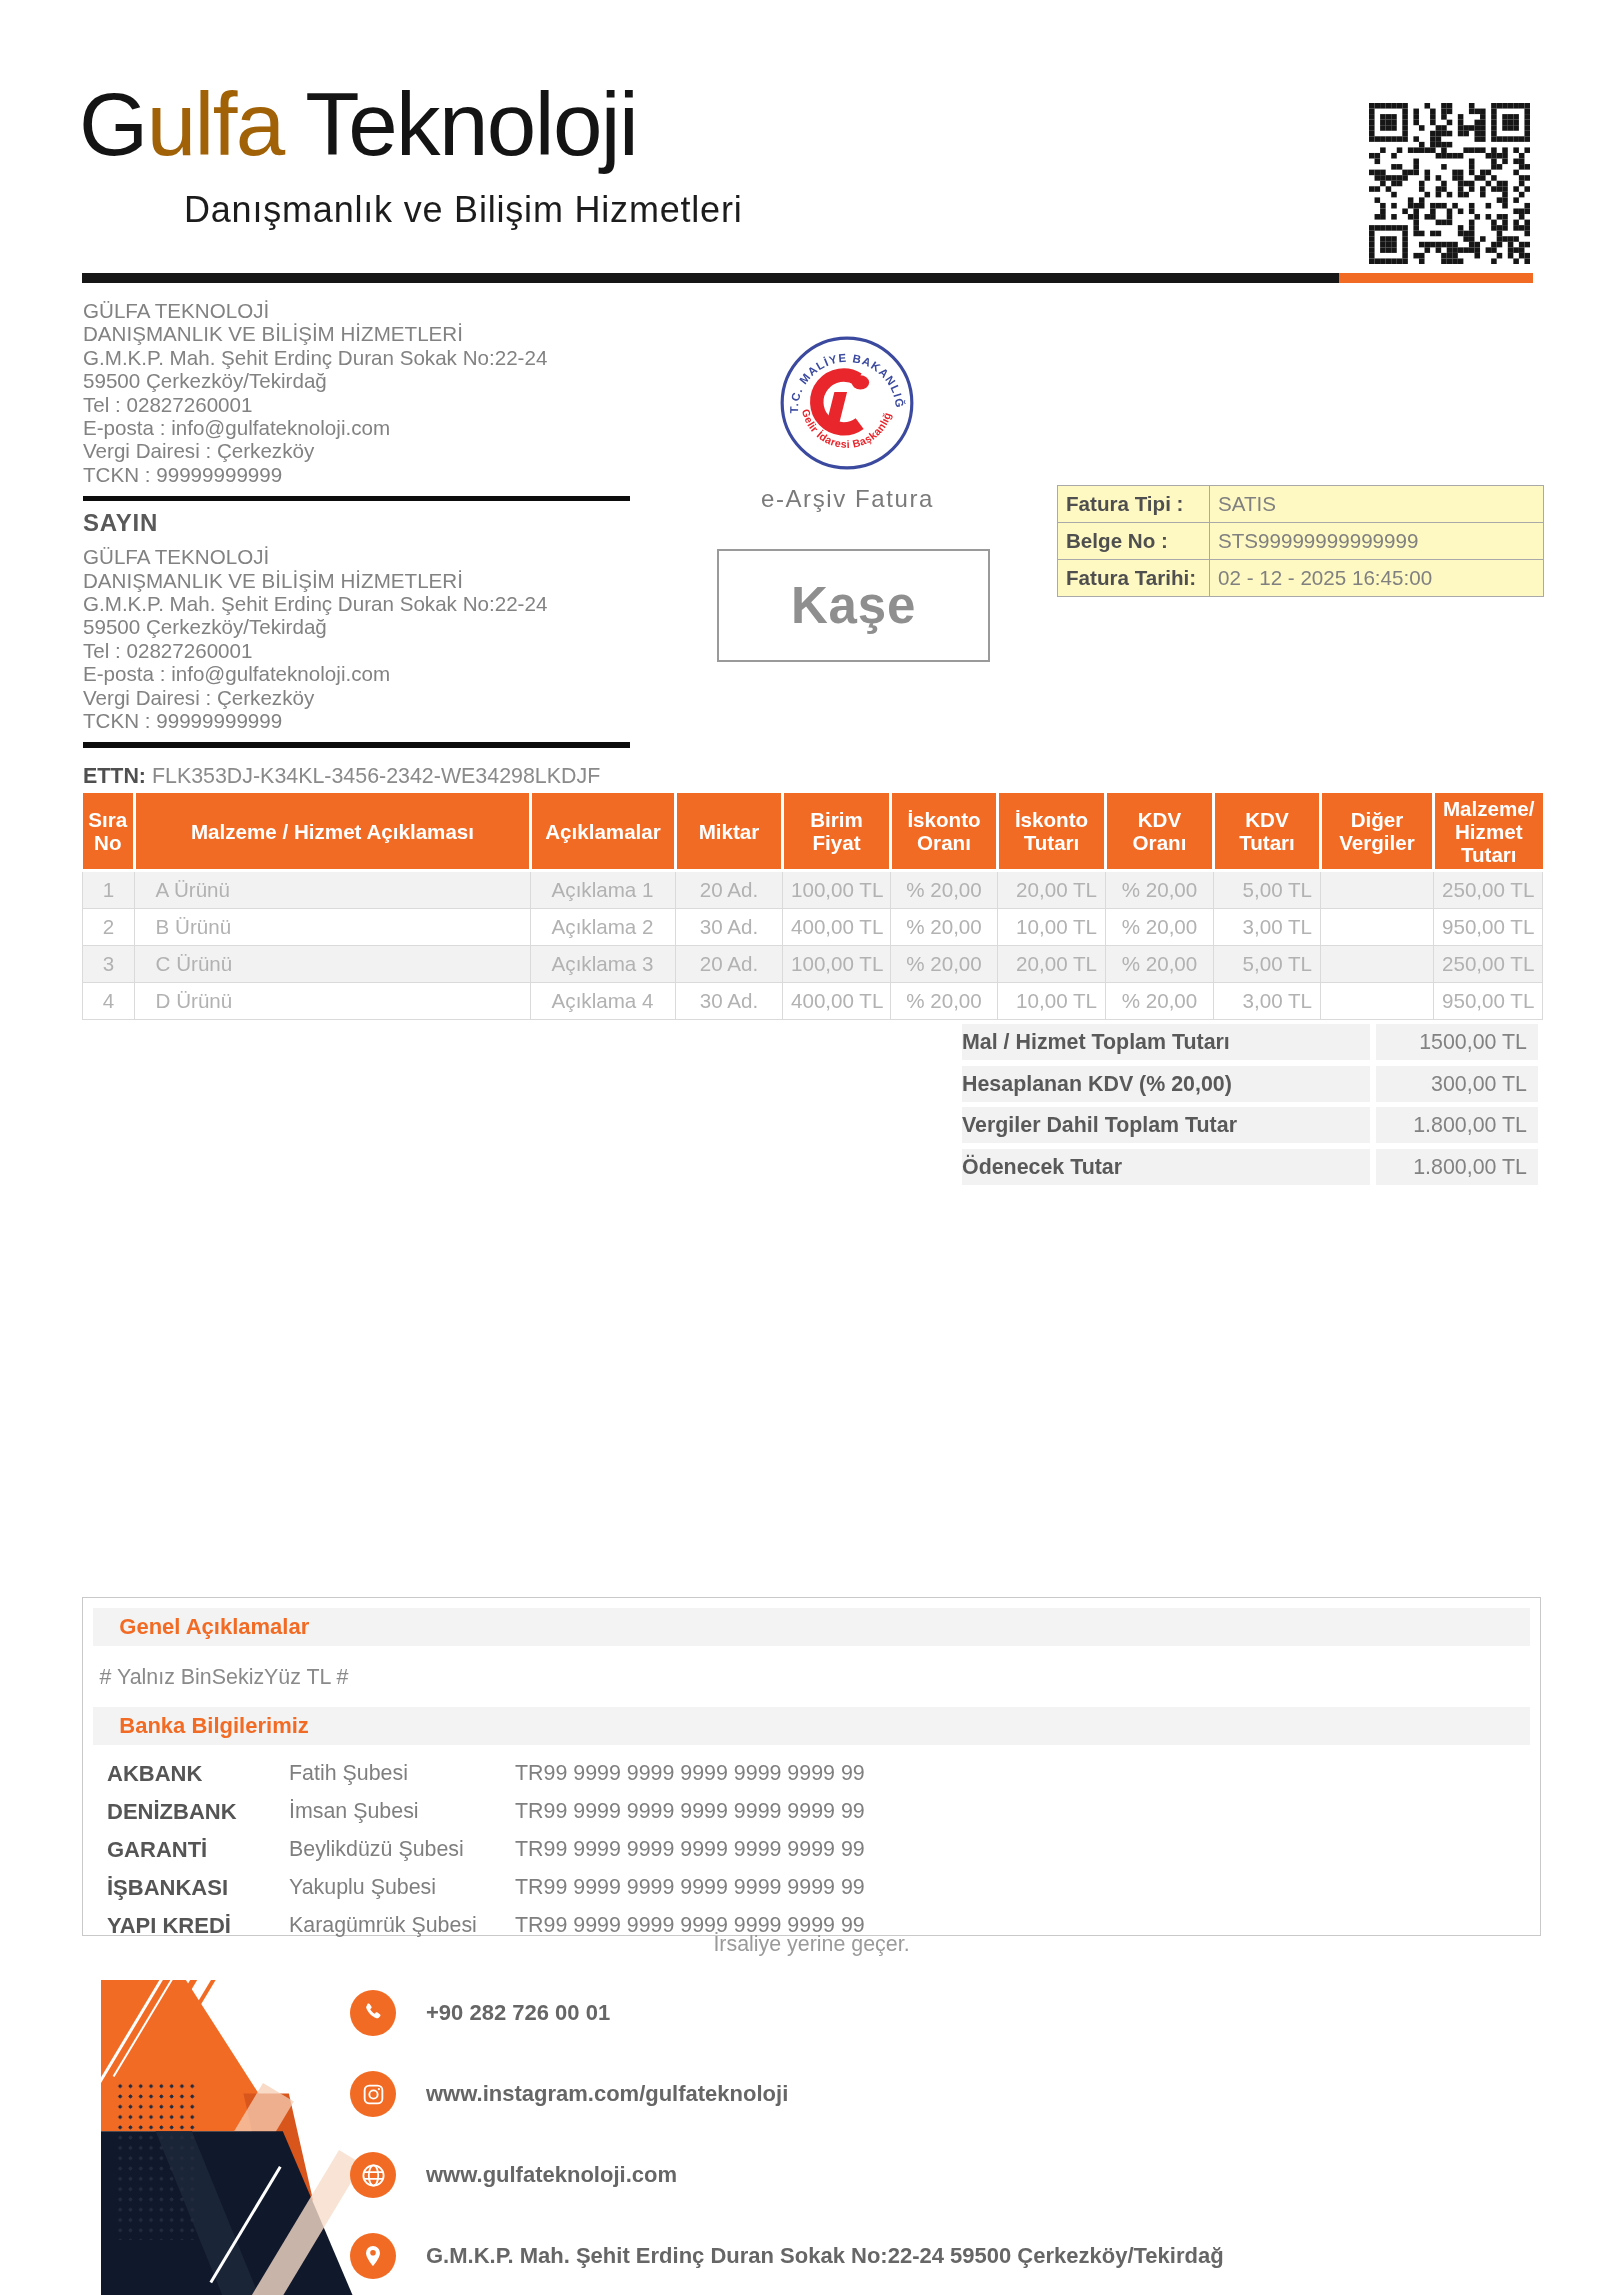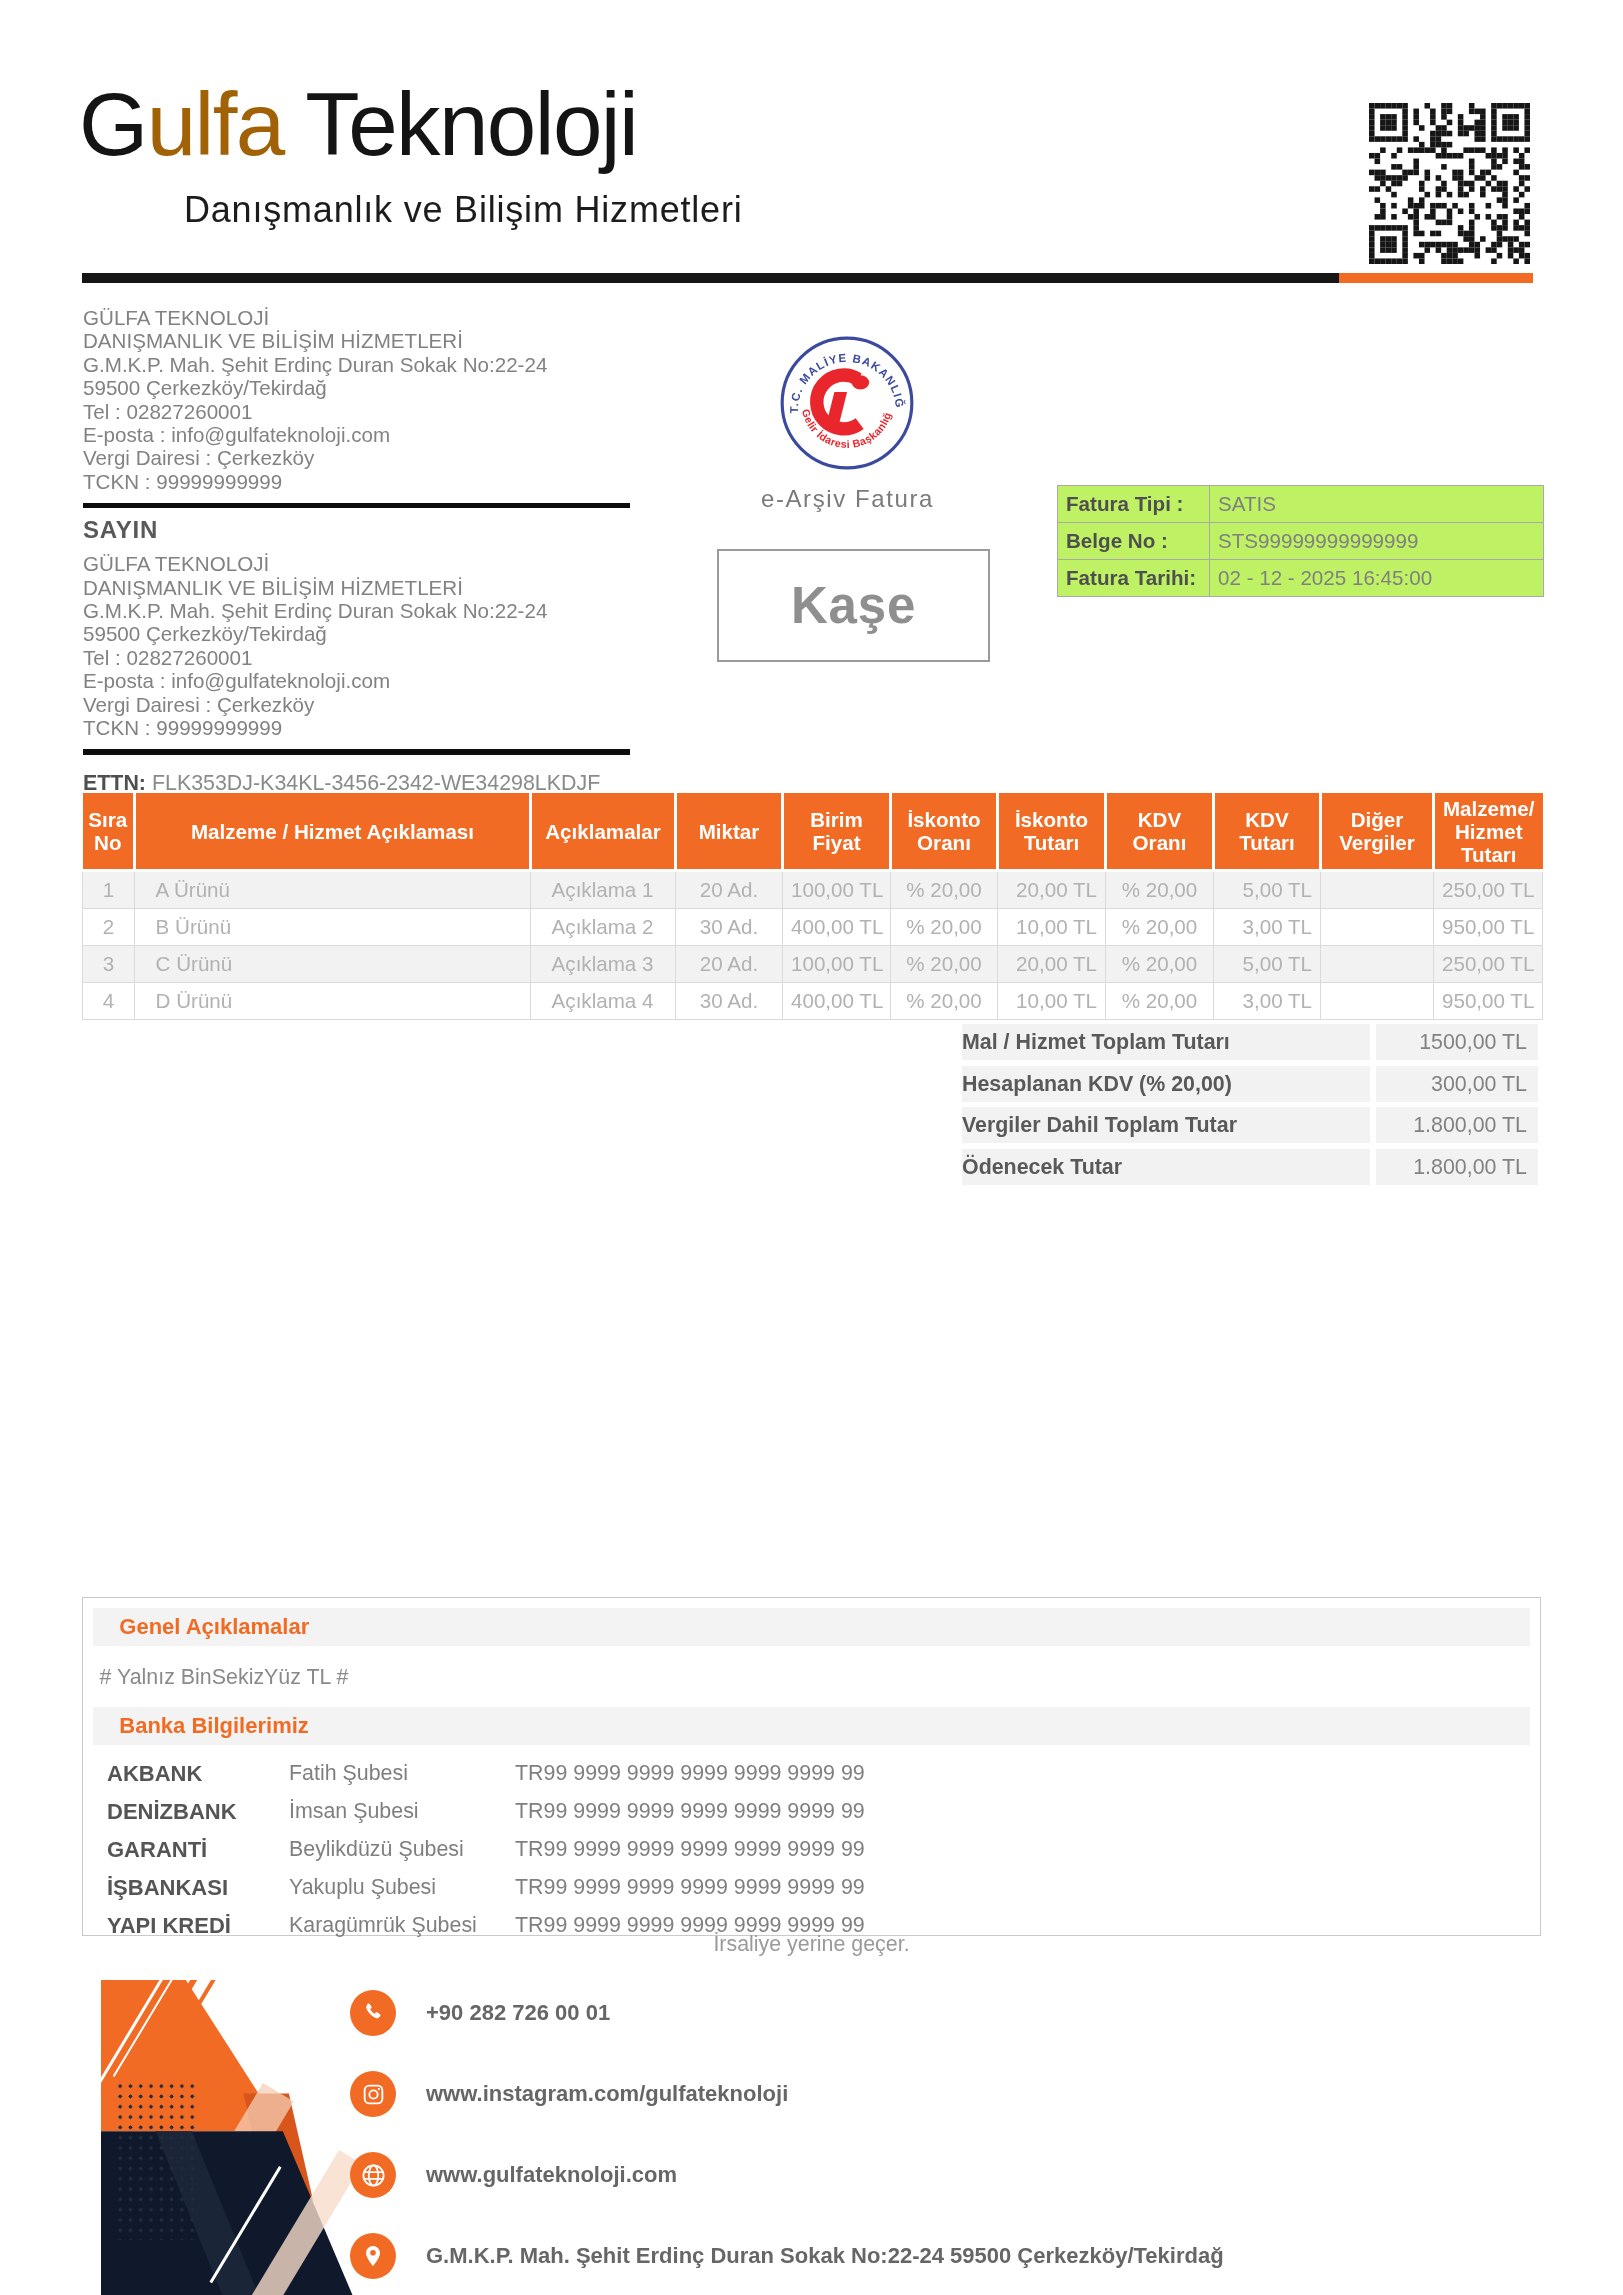--- a/index.html
+++ b/index.html
@@ -12,39 +12,39 @@
   .logo-line .accent{color:#a16207;}
   .logo-tagline{position:absolute;left:184px;top:189px;font-size:36px;color:#1c1c1c;
                 letter-spacing:0.8px;white-space:nowrap;}
   .logo-bar{position:absolute;left:82px;top:273px;width:1451px;height:10.3px;
             background:linear-gradient(to right,#161616 0,#161616 1257px,#F26B24 1257px);}
 
   
   .qr{position:absolute;left:1369px;top:103px;width:161px;height:161px;background:#fff;}
 
   
-  .party-col{position:absolute;left:83px;top:306px;width:555px;}
+  .party-col{position:absolute;left:83px;top:299px;width:555px;}
   .party-line{font-size:20.6px;line-height:23.4px;color:#828282;white-space:nowrap;}
   .hr-heavy{width:547px;height:5.5px;background:#0d0d0d;margin:9.5px 0 8px 0;}
   .sayin{font-size:24px;font-weight:bold;color:#595959;margin:6.3px 0 8px 0;letter-spacing:0.8px;}
   .ettn{margin-top:16px;font-size:21.4px;white-space:nowrap;}
   .ettn .lab{font-weight:bold;color:#4f4f4f;}
   .ettn .val{color:#8a8a8a;}
 
   
   .gib{position:absolute;left:779px;top:335px;width:136px;height:136px;}
   .earsiv{position:absolute;left:713px;top:485px;width:269px;text-align:center;
           font-size:24px;color:#7a7a7a;letter-spacing:1.6px;}
   .stamp{position:absolute;left:717px;top:549px;width:269px;height:109px;border:2.4px solid #9a9a9a;
          display:flex;align-items:center;justify-content:center;}
   .stamp span{font-size:51px;font-weight:bold;color:#8f8f8f;letter-spacing:0.8px;}
 
   
   .meta{position:absolute;left:1057px;top:485px;border-collapse:collapse;}
-  .meta td{border:1.6px solid #a9a9a9;height:36px;font-size:20.6px;padding:0 8px;background:#bef264;}
+  .meta td{border:1.6px solid #a9a9a9;height:36px;font-size:20.6px;padding:0 8px;background:#fef9c3;}
   .meta td.l{font-weight:bold;color:#4f4f4f;width:135px;white-space:nowrap;}
   .meta td.v{color:#808080;width:317px;white-space:nowrap;}
 
   
   .items{position:absolute;left:82px;top:793px;width:1459px;border-collapse:collapse;table-layout:fixed;}
   .items th{background:#F26B24;color:#ffffff;font-weight:bold;font-size:20.6px;line-height:1.12;
             height:73px;vertical-align:middle;text-align:center;padding:1.6px 3.2px;
             border-right:3.2px solid #ffffff;border-bottom:3.2px solid #ffffff;}
   .items th:last-child{border-right:none;}
   .items td{height:36px;font-size:20.6px;color:#b2b2b2;border:0.8px solid #dadada;

